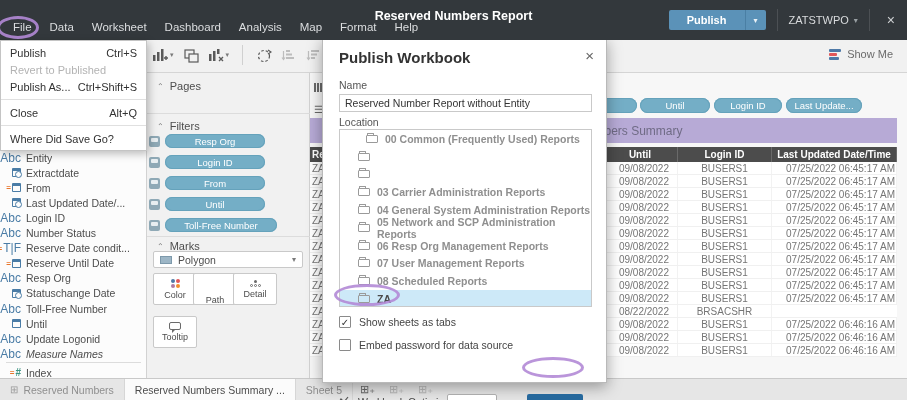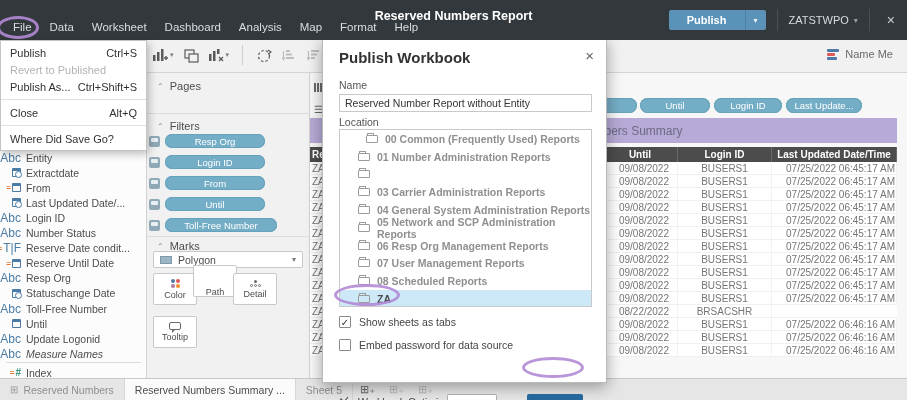--- a/index.html
+++ b/index.html
@@ -317,21 +317,21 @@
             <path d="M2.5 3v8M1 9.5l1.5 2 1.5-2" fill="none" stroke="currentColor" stroke-width="1.2"></path>
           </svg>
         </div>
       </div>
     <div id="show-me">
       <span id="show-me-ico">
           <i style="width: 12px; background: rgb(78, 121, 167);"></i>
           <i style="width: 8px; background: rgb(225, 87, 89);"></i>
           <i style="width: 10px; background: rgb(78, 121, 167);"></i>
         </span>
-      <span>Name Me</span>
+      <span>Show Me</span>
     </div>
   </div>
 
   <div id="datapane" class="abs">
       <div class="field-row" style="top: 77px;">
         <span class="fi">
           <span class="abc">Abc</span>
         </span>
         <span class="field-label">Entity</span>
       </div>
@@ -471,21 +471,21 @@
     <div id="mark-btns">
         <div class="mark-btn" style="left: 6px; top: 200px;">
           <span class="color-ico">
             <i style="background:#4e79a7"></i>
             <i style="background:#e15759"></i>
             <i style="background:#b07aa1"></i>
             <i style="background:#f28e2b"></i>
           </span>
           <span class="lbl">Color</span>
         </div>
-        <div class="mark-btn" style="left: 46px; top: 192px; gap: 22px;">
+        <div class="mark-btn" style="left: 46px; top: 200px; gap: 22px;">
           <svg width="16" height="9" viewBox="0 0 16 9">
             <polyline points="1,7 5,2 9,6 13,2" fill="none" stroke="#6a6a6a" stroke-width="1.2"></polyline>
             <circle cx="13" cy="2" r="1.3" fill="#6a6a6a"></circle>
           </svg>
           <span class="lbl">Path</span>
         </div>
         <div class="mark-btn" style="left: 86px; top: 200px;">
           <span class="detail-ico">
             <span class="d1"></span>
             <span class="d3">
@@ -534,21 +534,20 @@
     <div class="dlg-lbl" style="top:40px;">Name</div>
     <div id="dlg-name-input">Reserved Number Report without Entity</div>
     <div class="dlg-lbl" style="top:77px;">Location</div>
     <div id="dlg-list">
         <div class="folder-row" style="padding-left: 26px;">
           <span class="folder-ico"></span>
           <span>00 Common (Frequently Used) Reports</span>
         </div>
         <div class="folder-row">
           <span class="folder-ico"></span>
-          <span>01 Number Administration Reports</span>
         </div>
         <div class="folder-row">
           <span class="folder-ico"></span>
         </div>
         <div class="folder-row">
           <span class="folder-ico"></span>
           <span>03 Carrier Administration Reports</span>
         </div>
         <div class="folder-row">
           <span class="folder-ico"></span>

